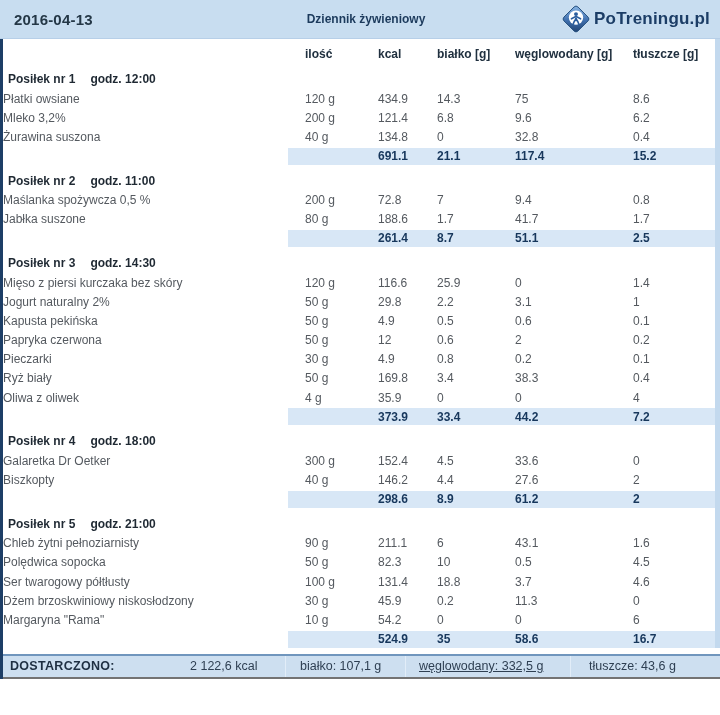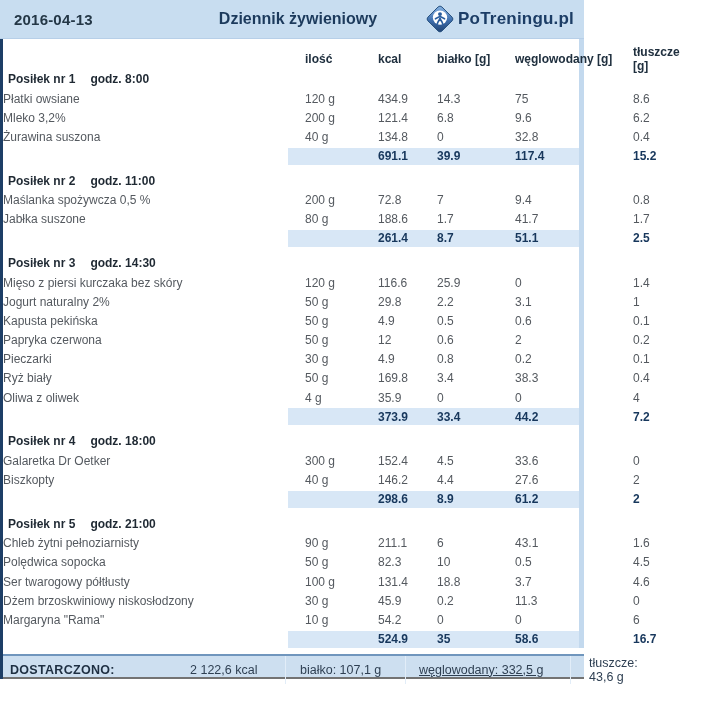--- a/index.html
+++ b/index.html
@@ -1,33 +1,33 @@
 <!DOCTYPE html>
 <html lang="pl"><head>
 <meta charset="utf-8">
 <style>
   html,body{margin:0;padding:0;}
   body{
     width:720px;height:715px;overflow:hidden;background:#ffffff;
     font-family:"Liberation Sans", sans-serif;
     -webkit-font-smoothing:antialiased;
   }
-  .page{position:relative;width:584px;height:715px;background:#fff;}
+  .page{position:relative;width:720px;height:715px;background:#fff;}
 
   
   .topbar{
     height:38px;background:#c8ddf0;border-bottom:1px solid #b7cfe8;
     display:flex;align-items:center;position:relative;
   }
   .topbar .date{
     padding-left:14px;font-size:15px;font-weight:bold;color:#243746;letter-spacing:.2px;
   }
   .topbar .title{
     position:absolute;left:12px;right:0;text-align:center;
-    font-size:16px;font-weight:bold;color:#1c3a5c;
+    font-size:12px;font-weight:bold;color:#1c3a5c;
   }
   .logo{
     position:absolute;right:10px;top:0;height:38px;
     display:flex;align-items:center;gap:2px;cursor:pointer;
   }
   .logo-text{font-size:17px;font-weight:bold;color:#1c3d66;letter-spacing:.2px;}
 
   
   .frame{border-left:3px solid #1d3e66;}
   .content{
@@ -107,21 +107,21 @@
         <span>ilość</span>
         <span>kcal</span>
         <span>białko [g]</span>
         <span>węglowodany [g]</span>
         <span>tłuszcze [g]</span>
       </div>
 
       <div>
   <section class="meal">
     <div class="meal-header">
-      <span class="mname">Posiłek nr 1</span><span class="mtime">godz. 8:00</span>
+      <span class="mname">Posiłek nr 1</span><span class="mtime">godz. 12:00</span>
     </div>
     <div>
   <div class="grid-row item-row">
     <span class="name">Płatki owsiane</span>
     <span>120 g</span>
     <span>434.9</span>
     <span>14.3</span>
     <span>75</span>
     <span>8.6</span>
   </div>
@@ -140,21 +140,21 @@
     <span>40 g</span>
     <span>134.8</span>
     <span>0</span>
     <span>32.8</span>
     <span>0.4</span>
   </div>
 </div>
     <div class="summary-row">
       <span></span>
       <span>691.1</span>
-      <span>39.9</span>
+      <span>21.1</span>
       <span>117.4</span>
       <span>15.2</span>
     </div>
   </section>
 
   <section class="meal">
     <div class="meal-header">
       <span class="mname">Posiłek nr 2</span><span class="mtime">godz. 11:00</span>
     </div>
     <div>

